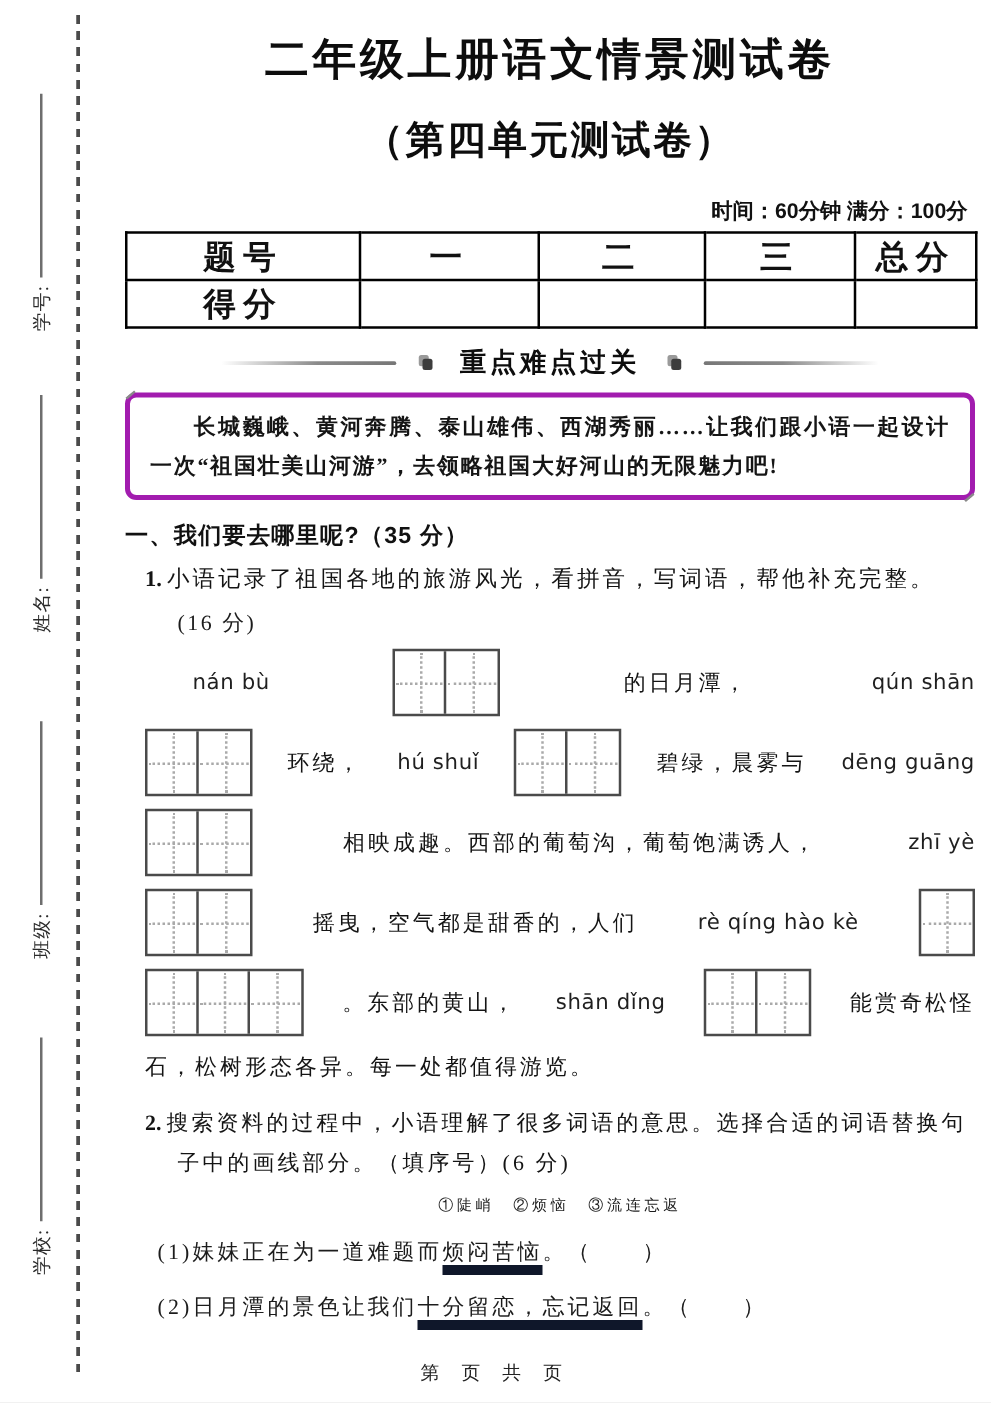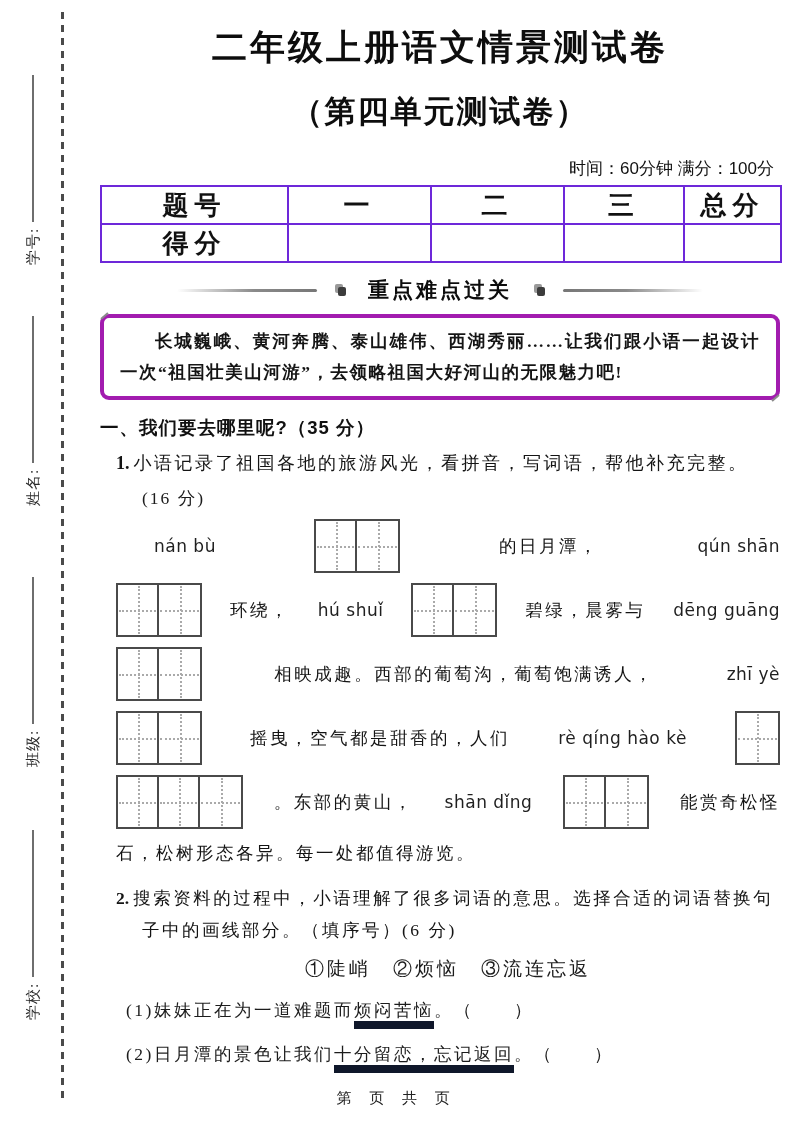--- a/index.html
+++ b/index.html
@@ -39,27 +39,27 @@
     font-size:35px; font-weight:900; letter-spacing:3px; color:#0d0d0d;
   }
   .subtitle {
     margin-top:20px; text-align:center;
     font-family:"Liberation Sans", sans-serif;
     font-size:31px; font-weight:900; letter-spacing:2px; color:#0d0d0d;
   }
   .meta {
     margin-top:24px; text-align:right; padding-right:6px;
     font-family:"Liberation Sans", sans-serif;
-    font-size:17px; font-weight:400; color:#111;
+    font-size:17px; font-weight:700; color:#111;
   }
 
   
   table.score { border-collapse:collapse; margin-top:5px; table-layout:fixed; width:680px; }
   table.score td {
-    border:2px solid #6d28d9; height:38px; text-align:center; vertical-align:middle;
+    border:2px solid #000000; height:38px; text-align:center; vertical-align:middle;
     font-family:"Liberation Sans", sans-serif;
     font-size:26px; font-weight:700; letter-spacing:6px; color:#111;
   }
 
   
   .banner { margin-top:13px; display:flex; align-items:center; justify-content:center; gap:18px; }
   .deco-line { height:3px; width:140px; border-radius:2px; }
   .deco-line.l { background:linear-gradient(to right, rgba(130,130,130,0), #8a8a8a 55%, #777); }
   .deco-line.r { background:linear-gradient(to left,  rgba(130,130,130,0), #8a8a8a 55%, #777); }
   .ink { position:relative; width:11px; height:12px; }
@@ -125,21 +125,21 @@
     content:""; position:absolute; top:1px; bottom:1px; left:50%;
     border-left:2px dotted #aaaaaa;
   }
 
   
   .q2 { margin-top:10px; padding-left:16px; }
   .q2-head {
     font-size:17.5px; letter-spacing:2.5px; line-height:1.85; color:#141414;
     padding-left:26px; text-indent:-26px;
   }
-  .q2-options { margin-top:9px; text-align:center; font-size:19px; letter-spacing:3px; }
+  .q2-options { margin-top:9px; text-align:center; font-size:12px; letter-spacing:3px; }
   .q2-item { margin-top:13px; font-size:17.5px; letter-spacing:2.5px; padding-left:10px; line-height:1.8; }
   .q2-item .ul { border-bottom:8px solid #0f172a; padding-bottom:1px; }
 
   
   .footer {
     position:absolute; left:0; right:0; bottom:14px; text-align:center;
     font-size:15px; letter-spacing:7px; color:#222;
   }
 </style>
 </head>

